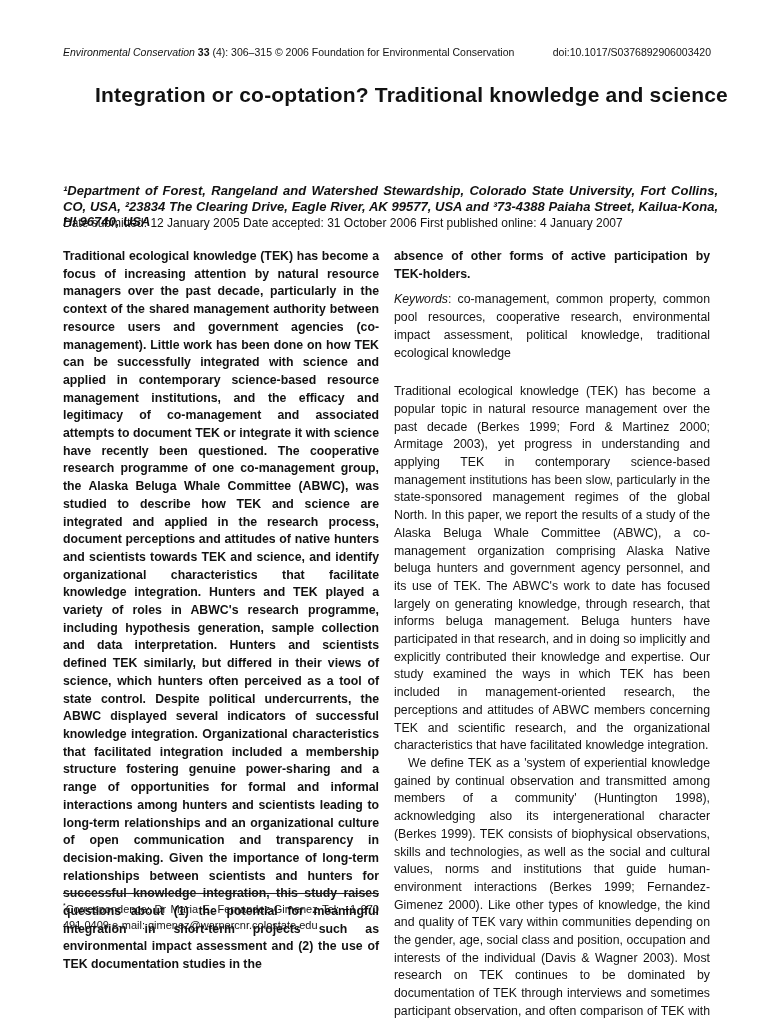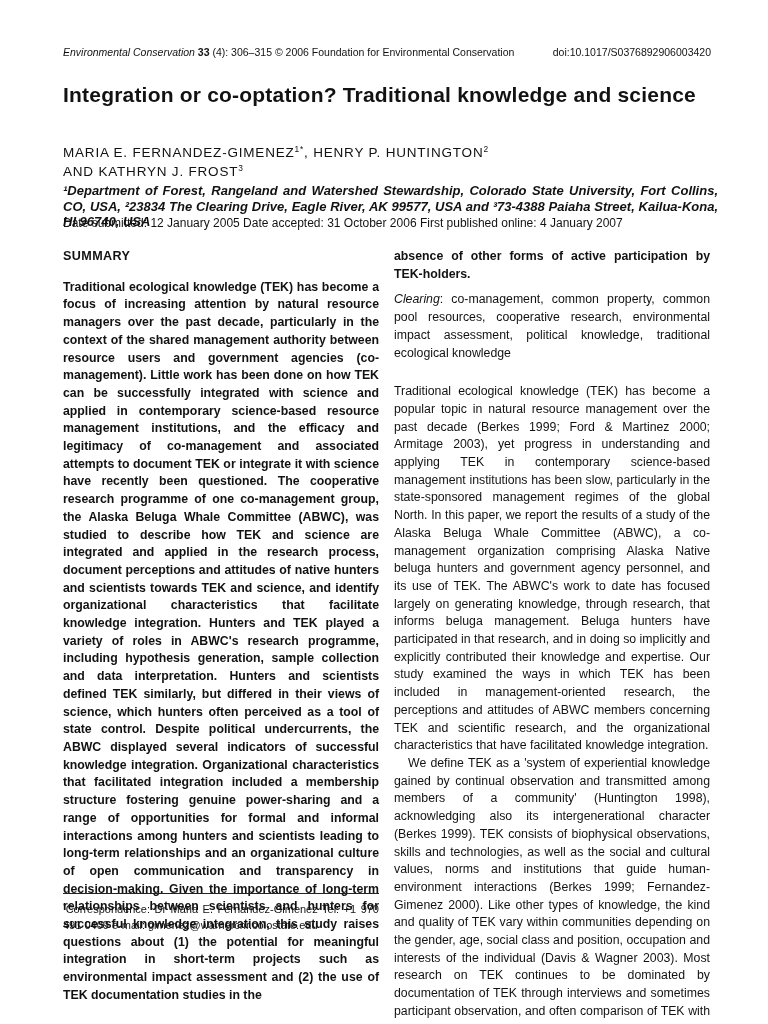--- a/index.html
+++ b/index.html
@@ -14,23 +14,24 @@
   }
   .hdr{
     position:absolute;top:46px;left:63px;right:57px;
     font-size:10.5px;
     display:flex;justify-content:space-between;
     white-space:nowrap;
   }
   .hdr .journal{font-style:italic;}
   .hdr .vol{font-weight:bold;}
   .title{
-    position:absolute;top:82px;left:63px;right:50px;
+    position:absolute;top:82px;left:63px;right:40px;
     font-size:21px;font-weight:bold;line-height:26px;
     letter-spacing:0.2px;
+    text-align:right;
   }
   .authors{
     position:absolute;top:143px;left:63px;right:50px;
     font-size:13.5px;line-height:19px;letter-spacing:0.8px;
   }
   sup{font-size:0.62em;vertical-align:super;line-height:0;}
   .affil{
     position:absolute;top:183px;left:63px;right:50px;
     font-size:13px;font-style:italic;font-weight:bold;
     line-height:15.5px;text-align:justify;
@@ -73,38 +74,33 @@
     <span>
       <span class="journal">Environmental Conservation</span><span class="vol"> 33 </span><span>(4): 306–315 © 2006 Foundation for Environmental Conservation</span>
     </span>
     <span>doi:10.1017/S0376892906003420</span>
   </div>
 
   <div class="title">
     <div>Integration or co-optation? Traditional knowledge and science</div>
   </div>
 
-  <div class="authors">
-    <div><span>MARIA E. FERNANDEZ-GIMENEZ</span><sup>1*</sup><span>, HENRY P. HUNTINGTON</span><sup>2</sup></div>
-    <div><span>AND KATHRYN J. FROST</span><sup>3</sup></div>
-  </div>
 
   <div class="affil">¹Department of Forest, Rangeland and Watershed Stewardship, Colorado State University, Fort Collins, CO, USA, ²23834 The Clearing Drive, Eagle River, AK 99577, USA and ³73-4388 Paiaha Street, Kailua-Kona, HI 96740, USA</div>
 
   <div class="dates">Date submitted: 12 January 2005 Date accepted: 31 October 2006 First published online: 4 January 2007</div>
 
   <div class="col col-left">
-    <div class="sec-heading">SUMMARY</div>
     <div class="summary-text">Traditional ecological knowledge (TEK) has become a focus of increasing attention by natural resource managers over the past decade, particularly in the context of the shared management authority between resource users and government agencies (co-management). Little work has been done on how TEK can be successfully integrated with science and applied in contemporary science-based resource management institutions, and the efficacy and legitimacy of co-management and associated attempts to document TEK or integrate it with science have recently been questioned. The cooperative research programme of one co-management group, the Alaska Beluga Whale Committee (ABWC), was studied to describe how TEK and science are integrated and applied in the research process, document perceptions and attitudes of native hunters and scientists towards TEK and science, and identify organizational characteristics that facilitate knowledge integration. Hunters and TEK played a variety of roles in ABWC's research programme, including hypothesis generation, sample collection and data interpretation. Hunters and scientists defined TEK similarly, but differed in their views of science, which hunters often perceived as a tool of state control. Despite political undercurrents, the ABWC displayed several indicators of successful knowledge integration. Organizational characteristics that facilitated integration included a membership structure fostering genuine power-sharing and a range of opportunities for formal and informal interactions among hunters and scientists leading to long-term relationships and an organizational culture of open communication and transparency in decision-making. Given the importance of long-term relationships between scientists and hunters for successful knowledge integration, this study raises questions about (1) the potential for meaningful integration in short-term projects such as environmental impact assessment and (2) the use of TEK documentation studies in the</div>
   </div>
 
   <div class="col col-right">
     <div class="abstract-cont">absence of other forms of active participation by TEK-holders.</div>
     <div class="keywords">
-      <span class="kw-label">Clearing</span><span>: co-management, common property, common pool resources, cooperative research, environmental impact assessment, political knowledge, traditional ecological knowledge</span>
+      <span class="kw-label">Keywords</span><span>: co-management, common property, common pool resources, cooperative research, environmental impact assessment, political knowledge, traditional ecological knowledge</span>
     </div>
     <div class="intro-p1">Traditional ecological knowledge (TEK) has become a popular topic in natural resource management over the past decade (Berkes 1999; Ford &amp; Martinez 2000; Armitage 2003), yet progress in understanding and applying TEK in contemporary science-based management institutions has been slow, particularly in the state-sponsored management regimes of the global North. In this paper, we report the results of a study of the Alaska Beluga Whale Committee (ABWC), a co-management organization comprising Alaska Native beluga hunters and government agency personnel, and its use of TEK. The ABWC's work to date has focused largely on generating knowledge, through research, that informs beluga management. Beluga hunters have participated in that research, and in doing so implicitly and explicitly contributed their knowledge and expertise. Our study examined the ways in which TEK has been included in management-oriented research, the perceptions and attitudes of ABWC members concerning TEK and scientific research, and the organizational characteristics that have facilitated knowledge integration.</div>
     <div class="intro-p2">We define TEK as a 'system of experiential knowledge gained by continual observation and transmitted among members of a community' (Huntington 1998), acknowledging also its intergenerational character (Berkes 1999). TEK consists of biophysical observations, skills and technologies, as well as the social and cultural values, norms and institutions that guide human-environment interactions (Berkes 1999; Fernandez-Gimenez 2000). Like other types of knowledge, the kind and quality of TEK vary within communities depending on the gender, age, social class and position, occupation and interests of the individual (Davis &amp; Wagner 2003). Most research on TEK continues to be dominated by documentation of TEK through interviews and sometimes participant observation, and often comparison of TEK with scientific knowledge (Nakashima &amp; Murray 1988; Ferguson</div>
   </div>
 
   <div class="footnote">
     <hr class="footnote-rule">
     <div><sup>*</sup><span>Correspondence: Dr Maria E. Fernandez-Gimenez Tel: +1 970 491 0409 e-mail: gimenez@warnercnr.colostate.edu</span></div>
   </div>
 

